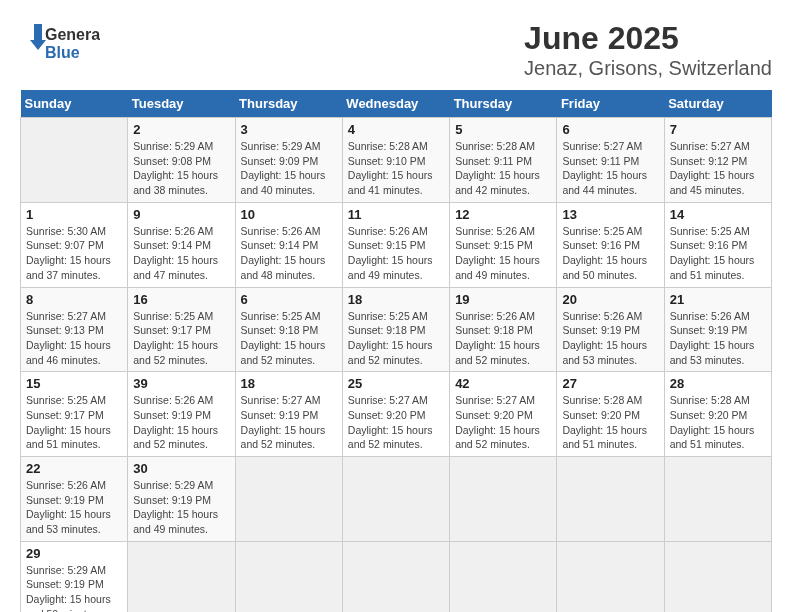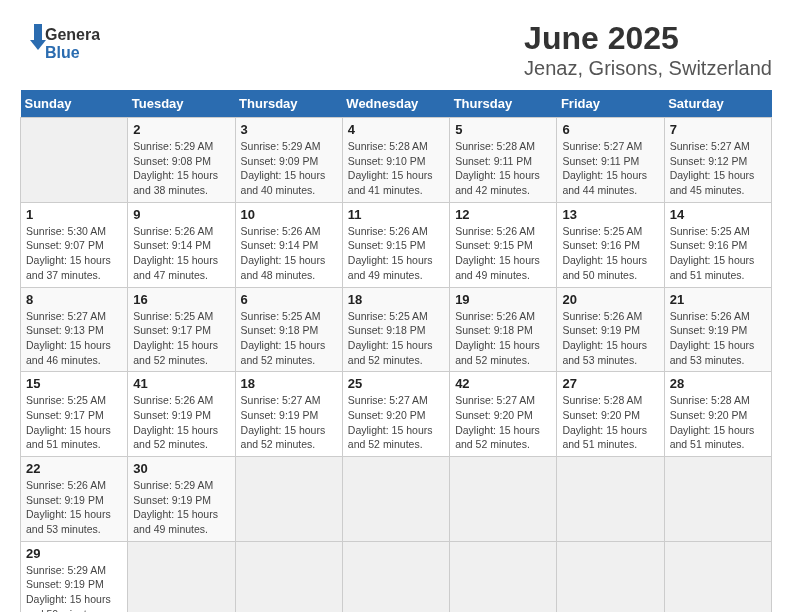--- a/index.html
+++ b/index.html
@@ -190,21 +190,21 @@
           <span class="day-num">21</span>
           <div class="day-info">Sunrise: 5:26 AM<br>Sunset: 9:19 PM<br>Daylight: 15 hours<br>and 53 minutes.</div>
         </td>
       </tr>
       <tr>
         <td>
           <span class="day-num">15</span>
           <div class="day-info">Sunrise: 5:25 AM<br>Sunset: 9:17 PM<br>Daylight: 15 hours<br>and 51 minutes.</div>
         </td>
         <td>
-          <span class="day-num">41</span>
+          <span class="day-num">39</span>
           <div class="day-info">Sunrise: 5:26 AM<br>Sunset: 9:19 PM<br>Daylight: 15 hours<br>and 52 minutes.</div>
         </td>
         <td>
           <span class="day-num">18</span>
           <div class="day-info">Sunrise: 5:27 AM<br>Sunset: 9:19 PM<br>Daylight: 15 hours<br>and 52 minutes.</div>
         </td>
         <td>
           <span class="day-num">25</span>
           <div class="day-info">Sunrise: 5:27 AM<br>Sunset: 9:20 PM<br>Daylight: 15 hours<br>and 52 minutes.</div>
         </td>

